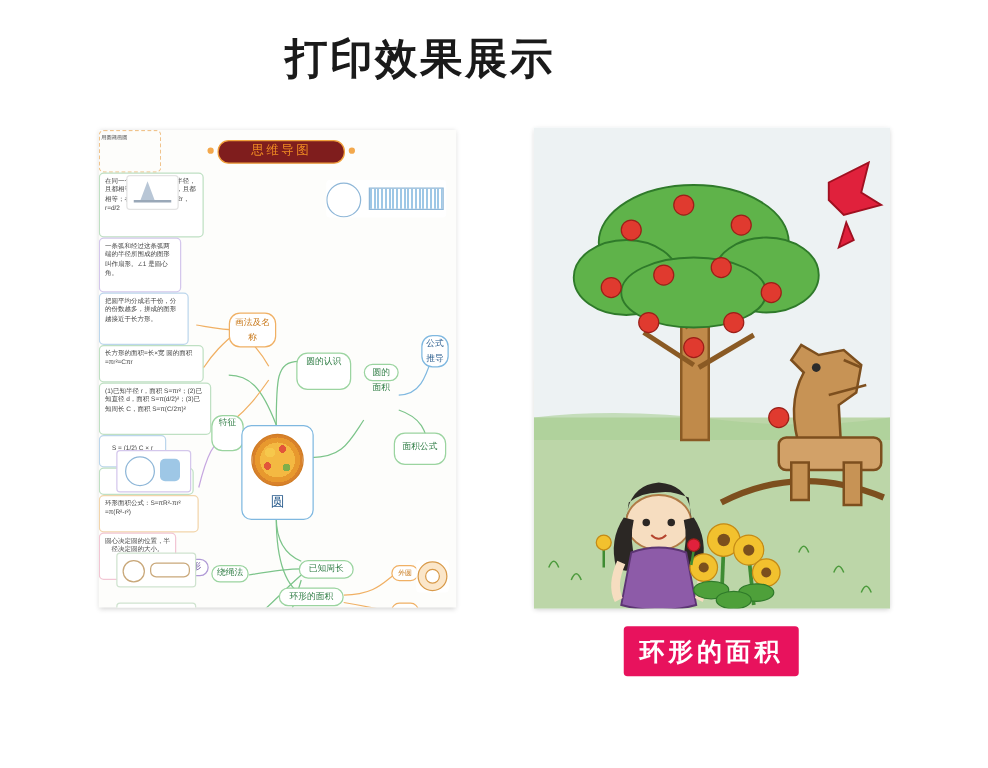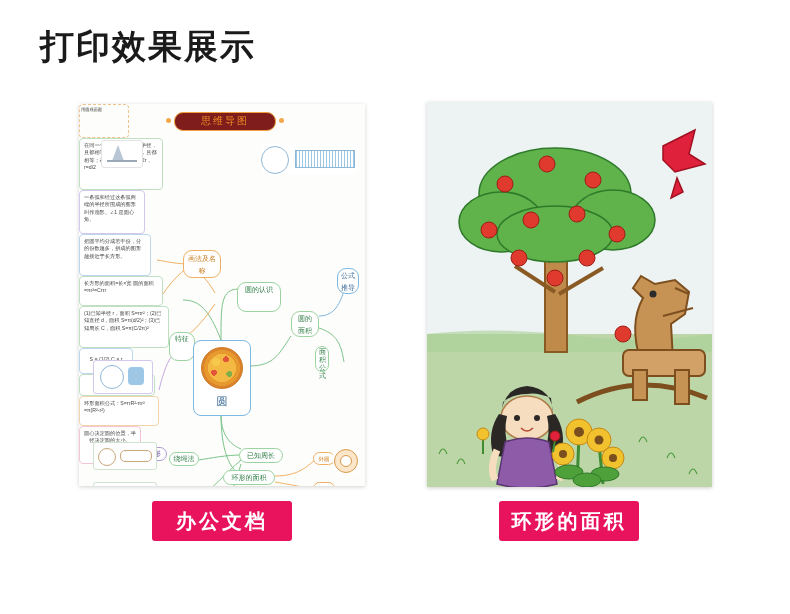--- a/index.html
+++ b/index.html
@@ -18,27 +18,26 @@
     width: 790px;
     height: 614px;
     position: relative;
     background: #ffffff;
   }
   .page-title {
     position: absolute;
     top: 24px;
     left: 0;
     width: 672px;
-    text-align: left;
+    text-align: center;
     font-size: 34px;
     font-weight: bold;
     color: #1a1a1a;
     letter-spacing: 2px;
     font-family: "DejaVu Sans", "Liberation Sans", sans-serif;
-    margin-left: 40px;
   }
 
   
   .doc-card {
     position: absolute;
     left: 79px;
     top: 104px;
     width: 286px;
     height: 382px;
     background: #fdfdfb;
@@ -72,21 +71,21 @@
     height: 5px;
     border-radius: 50%;
     background: #f3a84c;
   }
   .mm-title .dot.l { left: -9px; }
   .mm-title .dot.r { right: -9px; }
 
   .node {
     position: absolute;
     box-sizing: border-box;
-    font-family: Liberation Serif, serif;
+    font-family: Liberation Mono, monospace;
     color: #3a3a3a;
   }
   .pill {
     border-radius: 9px;
     border: 1px solid #9bd4a0;
     background: #ffffff;
     color: #2f7d45;
     font-size: 7px;
     line-height: 13px;
     text-align: center;
@@ -249,21 +248,21 @@
       </div>
 
       <div class="node pill orange" style="left:104px; top:146px; width:38px; height:28px; line-height:12px; padding-top:2px; white-space:normal;">
         <span>画法及名称</span>
       </div>
 
       <div class="node pill green" style="left:158px; top:178px; width:44px; height:30px; line-height:14px;">
         <span>圆的认识</span>
       </div>
 
-      <div class="node pill green" style="left:212px; top:207px; width:28px; height:26px; line-height:12px; padding-top:1px; white-space:normal;">
+      <div class="node pill green" style="left:212px; top:187px; width:28px; height:14px; line-height:12px; padding-top:1px; white-space:normal;">
         <span>圆的面积</span>
       </div>
 
       <div class="node pill green" style="left:90px; top:228px; width:26px; height:29px; line-height:13px;">
         <span>特征</span>
       </div>
 
       <div class="box green" style="left:12px; top:184px; width:74px; height:44px;">
         <span>在同一个圆里，有无数条半径，且都相等。有无数条直径，且都相等；在同一个圆里，d=2r，r=d/2</span>
       </div>
@@ -283,21 +282,21 @@
         <span>公式推导</span>
       </div>
       <div class="box blue" style="left:194px; top:152px; width:62px; height:34px;">
         <span>把圆平均分成若干份，分的份数越多，拼成的图形越接近于长方形。</span>
       </div>
       <div class="mini-illus" style="left:182px; top:40px; width:96px; height:30px; border:none;">
         <div style="position:absolute;left:0;top:2px;width:26px;height:26px;border:1px solid #8fb7d8;border-radius:50%;"></div>
         <div style="position:absolute;left:34px;top:6px;width:58px;height:16px;background:repeating-linear-gradient(90deg,#9ec7e6 0 1.5px,#ffffff 1.5px 3px);border:1px solid #8fb7d8;"></div>
       </div>
 
-      <div class="node pill green" style="left:236px; top:242px; width:14px; height:26px; line-height:8px; padding-top:1px; white-space:normal;">
+      <div class="node pill green" style="left:236px; top:242px; width:42px; height:26px; line-height:20px; padding-top:1px; white-space:normal;">
         <span>面积公式</span>
       </div>
       <div class="box green" style="left:174px; top:228px; width:74px; height:22px;">
         <span>长方形的面积=长×宽 圆的面积=πr²=Cπr</span>
       </div>
       <div class="box green" style="left:174px; top:252px; width:80px; height:34px;">
         <span>(1)已知半径 r，面积 S=πr²；(2)已知直径 d，面积 S=π(d/2)²；(3)已知周长 C，面积 S=π(C/2π)²</span>
       </div>
       <div class="box blue" style="left:196px; top:194px; width:44px; height:18px; text-align:center; line-height:14px;">
         <span>S = (1/2) C × r</span>
@@ -449,16 +448,15 @@
           <path d="M12,352 q4,-10 8,0"></path>
           <path d="M30,362 q4,-10 8,0"></path>
           <path d="M212,340 q4,-10 8,0"></path>
           <path d="M240,356 q4,-10 8,0"></path>
           <path d="M262,372 q4,-10 8,0"></path>
         </g>
       </svg>
     </div>
   </div>
 
-  <div class="caption left">办公文档</div>
   <div class="caption right">环形的面积</div>
 
 </div>
 
 </body></html>

